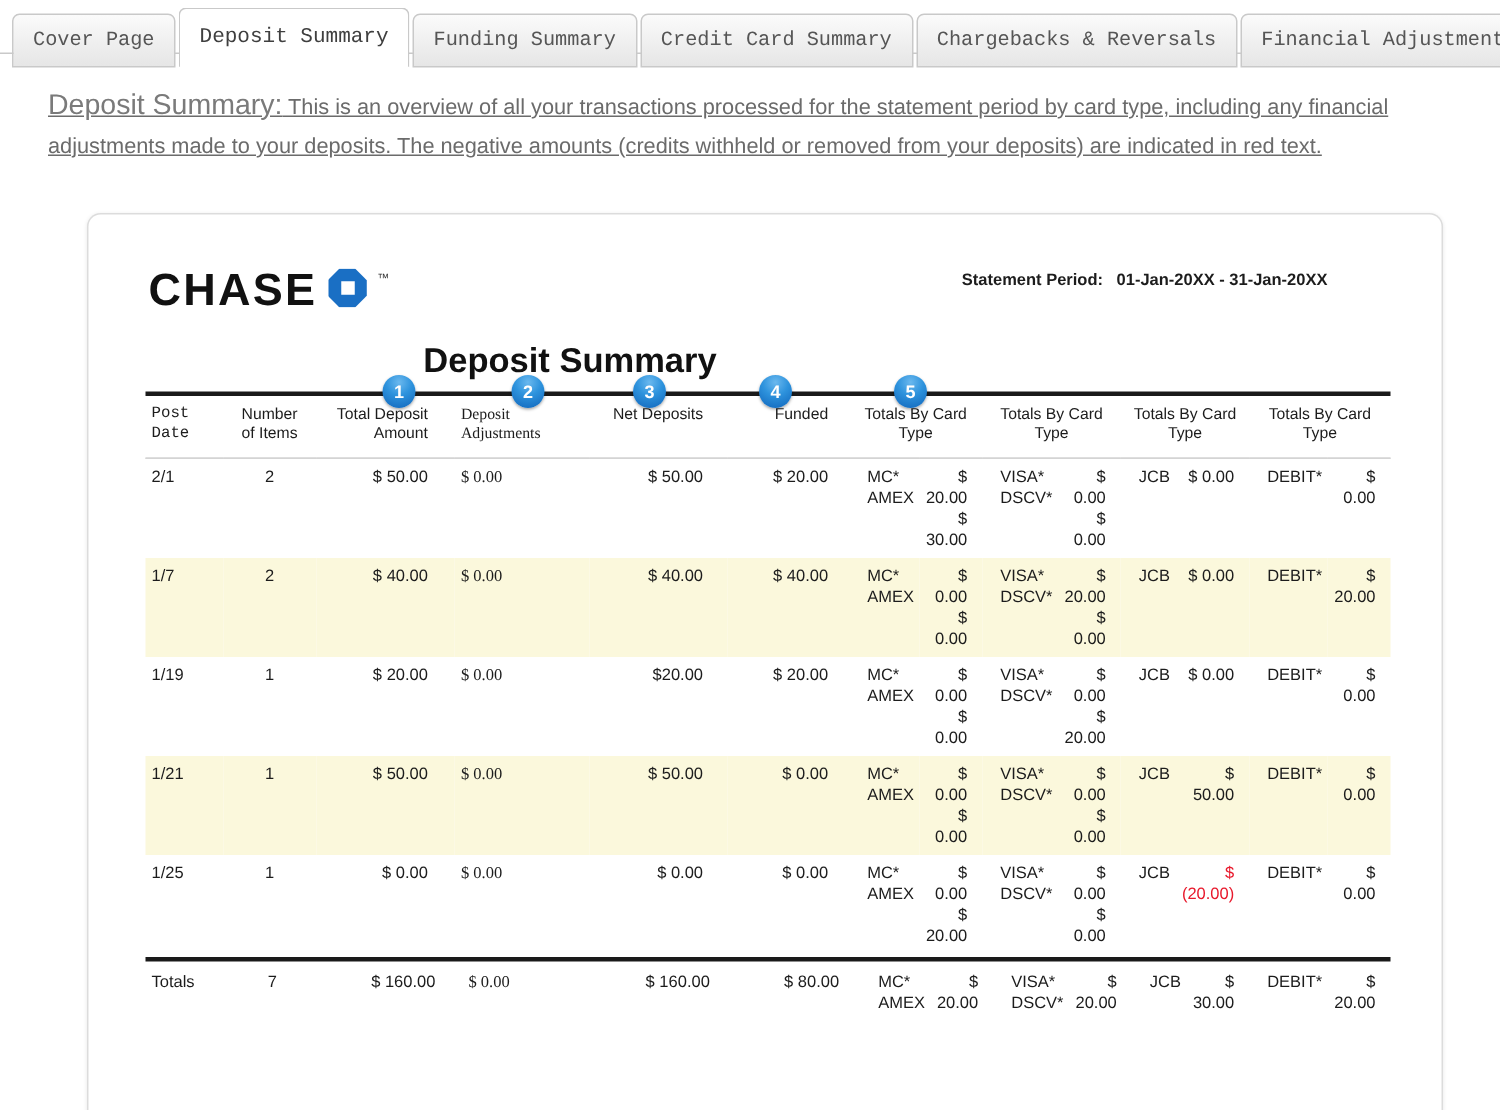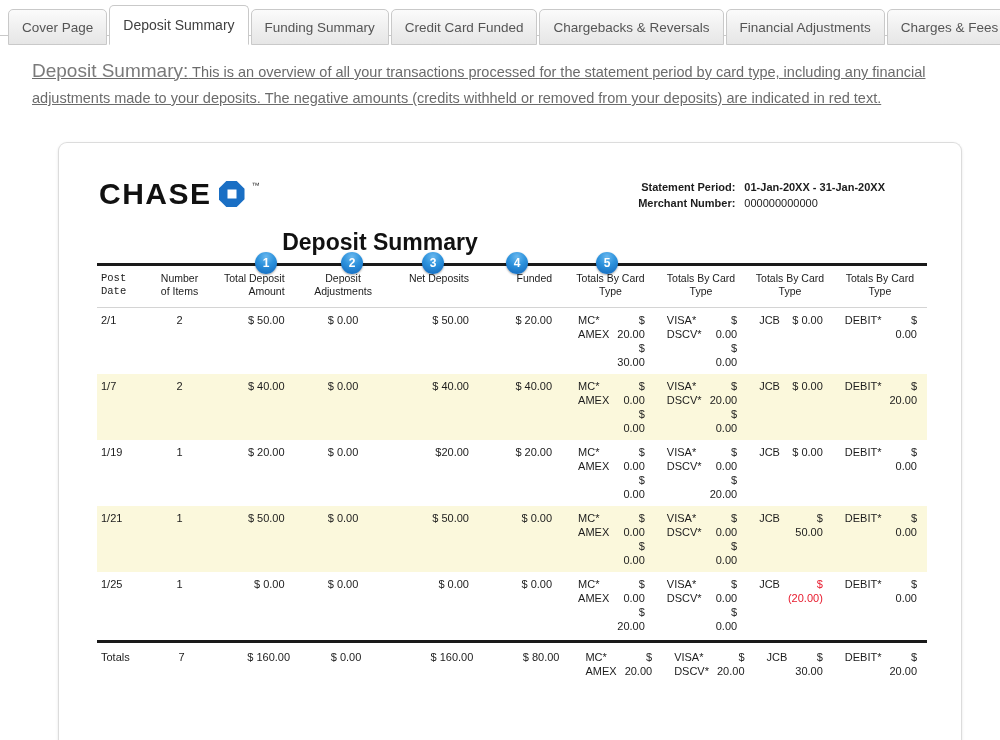--- a/index.html
+++ b/index.html
@@ -15,20 +15,21 @@
     overflow: hidden;
     position: relative;
   }
 
   
   .tabbar {
     position: relative;
     height: 36px;
     padding-left: 8px;
     box-sizing: border-box;
+    font-family: Liberation Mono, monospace;
   }
   .tabbar .tabline {
     position: absolute;
     left: 0;
     right: 0;
     bottom: 0;
     height: 1px;
     background: #c9c9c9;
   }
   .tabs {
@@ -140,21 +141,21 @@
   }
 
   .stmt-head {
     display: flex;
     justify-content: space-between;
     align-items: flex-start;
     padding: 36px 8px 0 14px;
   }
   .logo {
     display: flex;
-    align-items: center;
+    align-items: flex-start;
     gap: 7px;
   }
   .logo-word {
     font-family: "Liberation Sans", sans-serif;
     font-weight: bold;
     font-size: 30px;
     letter-spacing: 1.5px;
     color: #111111;
     line-height: 1;
   }
@@ -267,37 +268,37 @@
   .th-center { text-align: center; }
   .th-right  { text-align: right; }
   tr.alt td { background: #fbf8dc; }
   tr.totals td {
     padding-top: 7px;
     font-weight: normal;
   }
   .c-date   { width: 52px;  text-align: left; }
   .c-items  { width: 62px;  text-align: center; }
   .c-amt    { width: 86px;  text-align: right; padding-right: 18px !important; }
-  .c-adj    { width: 80px;  text-align: center; padding-right: 14px !important; }
+  .c-adj    { width: 80px;  text-align: left; padding-right: 14px !important; font-family: Liberation Serif, serif; }
   .c-net    { width: 86px;  text-align: right; padding-right: 16px !important; }
   .c-fund   { width: 76px;  text-align: right; padding-right: 14px !important; }
   .ct-label { text-align: left;  padding-left: 12px !important; }
   .ct-value { text-align: right; padding-right: 10px !important; }
   .neg { color: #e8192c; }
 </style>
 </head>
 <body>
 
 <div class="tabbar">
   <div class="tabline"></div>
   <div class="tabs" id="tab-list">
       <div class="tab">Cover Page</div>
       <div class="tab active">Deposit Summary</div>
       <div class="tab">Funding Summary</div>
-      <div class="tab">Credit Card Funded</div>
+      <div class="tab">Credit Card Summary</div>
       <div class="tab">Chargebacks &amp; Reversals</div>
       <div class="tab">Financial Adjustments</div>
       <div class="tab">Charges &amp; Fees</div>
     </div>
 </div>
 
 <div class="intro">
   <span class="lead">Deposit Summary:</span><span> This is an overview of all your transactions processed for the statement period by card type, including any financial adjustments made to your deposits. The negative amounts (credits withheld or removed from your deposits) are indicated in red text.</span>
 </div>
 
@@ -309,24 +310,20 @@
     <div class="stmt-head">
       <div class="logo">
         <span class="logo-word">CHASE</span>
         <span class="logo-mark"></span>
         <span class="logo-tm">™</span>
       </div>
       <div class="stmt-meta" id="stmt-meta">
           <div class="meta-row">
             <div class="meta-label">Statement Period:</div>
             <div class="meta-value">01-Jan-20XX - 31-Jan-20XX</div>
-          </div>
-          <div class="meta-row">
-            <div class="meta-label">Merchant Number:</div>
-            <div class="meta-value plain">000000000000</div>
           </div>
         </div>
     </div>
 
     <div class="stmt-title">Deposit Summary</div>
 
     <div class="table-wrap">
       <div class="rule-top">
         <div class="badges" id="badges">
             <div class="badge" style="left: 158px;">1</div>

